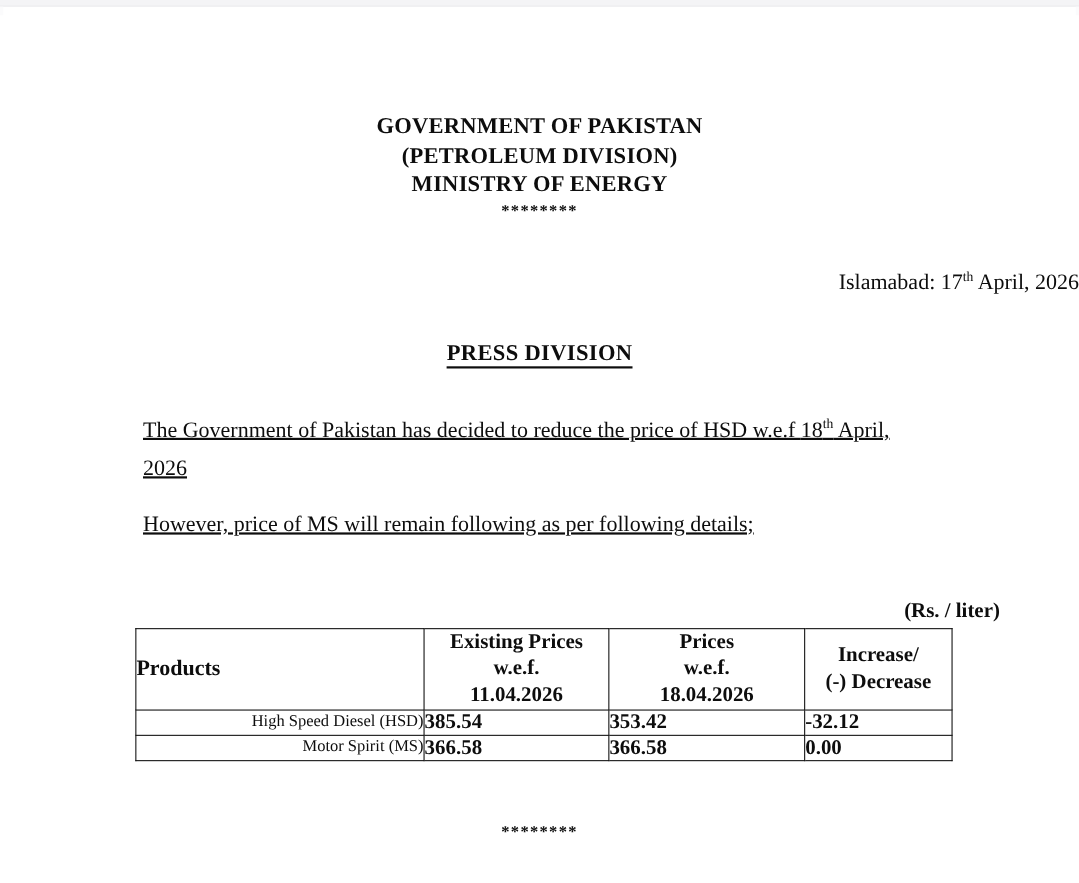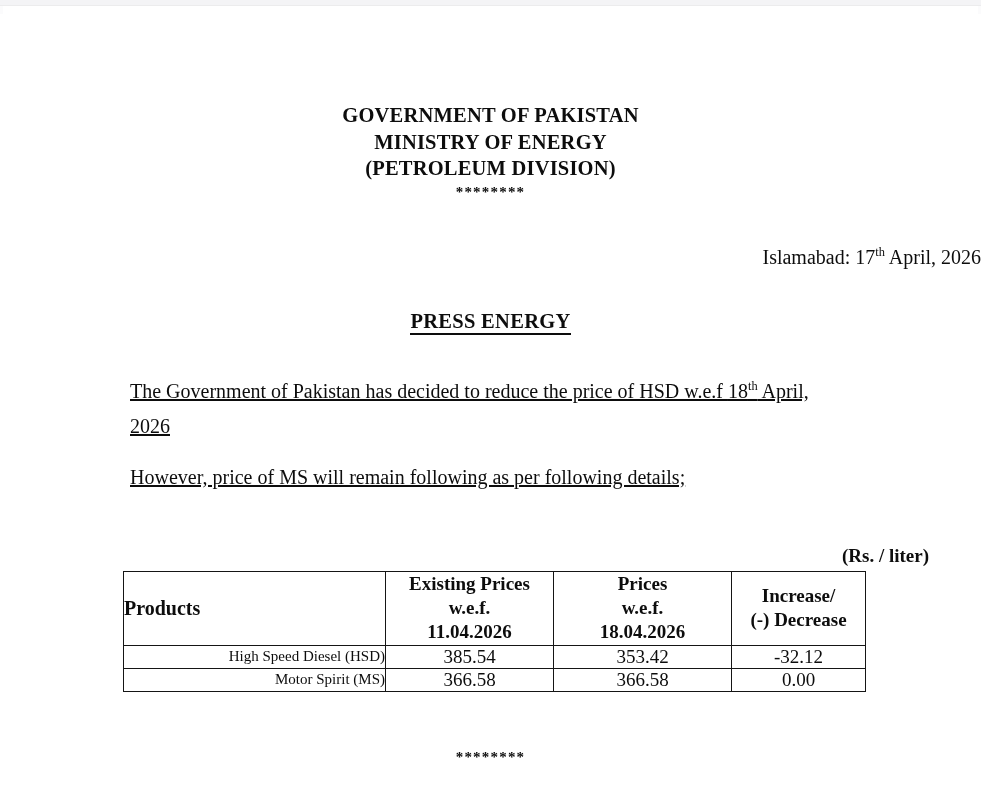--- a/index.html
+++ b/index.html
@@ -96,21 +96,21 @@
     text-decoration: underline;
   }
   .body-copy sup {
     font-size: 0.62em;
     vertical-align: super;
     line-height: 0;
   }
 
   .unit-label {
     margin-top: 50px;
-    padding-right: 52px;
+    padding-right: 72px;
     text-align: right;
     font-weight: bold;
     font-size: 19px;
   }
 
   table.price-table {
     margin: 4px 0 0 123px;
     width: 742px;
     border-collapse: collapse;
     table-layout: fixed;
@@ -137,23 +137,23 @@
     font-size: 20px;
     text-align: left;
     padding: 8px 4px 9px 11px;
   }
   .td-product {
     font-size: 15px;
     text-align: right;
     padding: 10px 4px 11px 11px;
   }
   .td-num {
-    font-weight: normal;
+    font-weight: bold;
     font-size: 19px;
-    text-align: center;
+    text-align: left;
     padding: 10px 4px 11px 4px;
   }
 
   .footer-stars {
     text-align: center;
     margin-top: 57px;
     font-weight: bold;
     font-size: 15px;
     letter-spacing: 1.2px;
   }
@@ -162,31 +162,31 @@
 <body>
 
 <div class="top-edge"></div>
 <div class="side-edge-l"></div>
 <div class="side-edge-r"></div>
 
 <div class="page">
 
   <div class="letterhead">
     <div class="lh-line">GOVERNMENT OF PAKISTAN</div>
+    <div class="lh-line">(PETROLEUM DIVISION)</div>
     <div class="lh-line">MINISTRY OF ENERGY</div>
-    <div class="lh-line">(PETROLEUM DIVISION)</div>
     <div class="stars">********</div>
   </div>
 
   <div class="dateline">
     <span>Islamabad: </span><span>17</span><sup>th</sup><span> April, 2026</span>
   </div>
 
   <div class="press-release">
-    <span class="pr-text">PRESS ENERGY</span>
+    <span class="pr-text">PRESS DIVISION</span>
   </div>
 
   <div class="body-copy">
     <p><span>The Government of Pakistan has decided to reduce the price of HSD w.e.f </span><span>18</span><sup>th</sup><span> April, 2026</span></p>
     <p>However, price of MS will remain following as per following details;</p>
   </div>
 
   <div class="unit-label">(Rs. / liter)</div>
 
   <table class="price-table">

